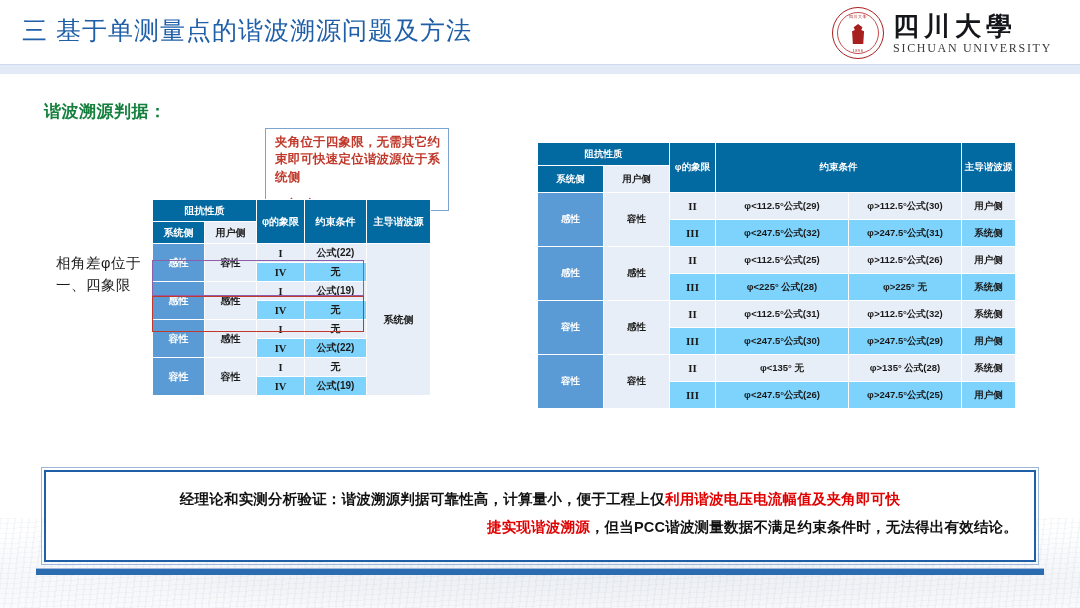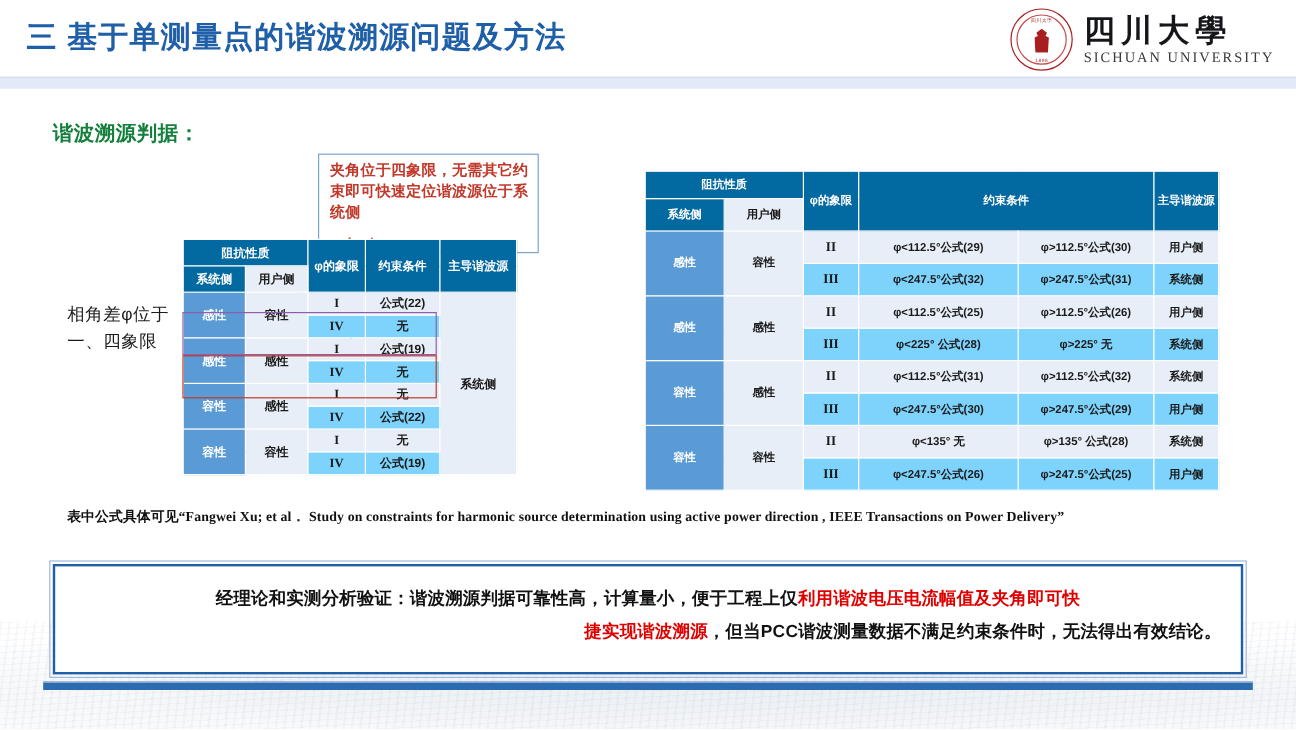--- a/index.html
+++ b/index.html
@@ -40,29 +40,29 @@
     position: absolute; left: 0; top: 64px;
     width: 1080px; height: 9px;
     background: #e3eaf7;
     border-top: 1px solid #cfdcf0;
     border-bottom: 1px solid #ffffff;
   }
   .header-title {
     position: absolute;
     left: 22px; top: 14px;
     font-size: 25px;
-    font-weight: bold;
+    font-weight: normal;
     color: #1f5fa8;
     letter-spacing: 1px;
     white-space: nowrap;
   }
 
   
   .logo-wrap {
-    position: absolute; right: 18px; top: 6px;
+    position: absolute; right: 28px; top: 6px;
     height: 54px;
     display: flex; align-items: center; gap: 9px;
   }
   .logo-seal {
     width: 50px; height: 50px; flex: none;
     border-radius: 50%;
     border: 1.6px solid #a81f1f;
     position: relative;
     background: #fff;
   }
@@ -417,21 +417,20 @@
         </tr>
         <tr>
           <td class="rowB romans">III</td>
           <td class="rowB">φ&lt;247.5°公式(26)</td>
           <td class="rowB">φ&gt;247.5°公式(25)</td>
           <td class="rowB">用户侧</td>
         </tr>
       </tbody>
   </table>
 
-  <div class="citation">表中公式具体可见“Fangwei Xu; et al． Study on constraints for harmonic source determination using active power direction , IEEE Transactions on Power Delivery”</div>
 
   <div class="concl-box">
     <div class="concl-line concl-l1">
       <span>经理论和实测分析验证：谐波溯源判据可靠性高，计算量小，便于工程上仅</span><span class="em">利用谐波电压电流幅值及夹角即可快</span>
     </div>
     <div class="concl-line concl-l2">
       <span class="em">捷实现谐波溯源</span><span>，但当PCC谐波测量数据不满足约束条件时，无法得出有效结论。</span>
     </div>
   </div>
   <div class="bottom-bar"></div>

